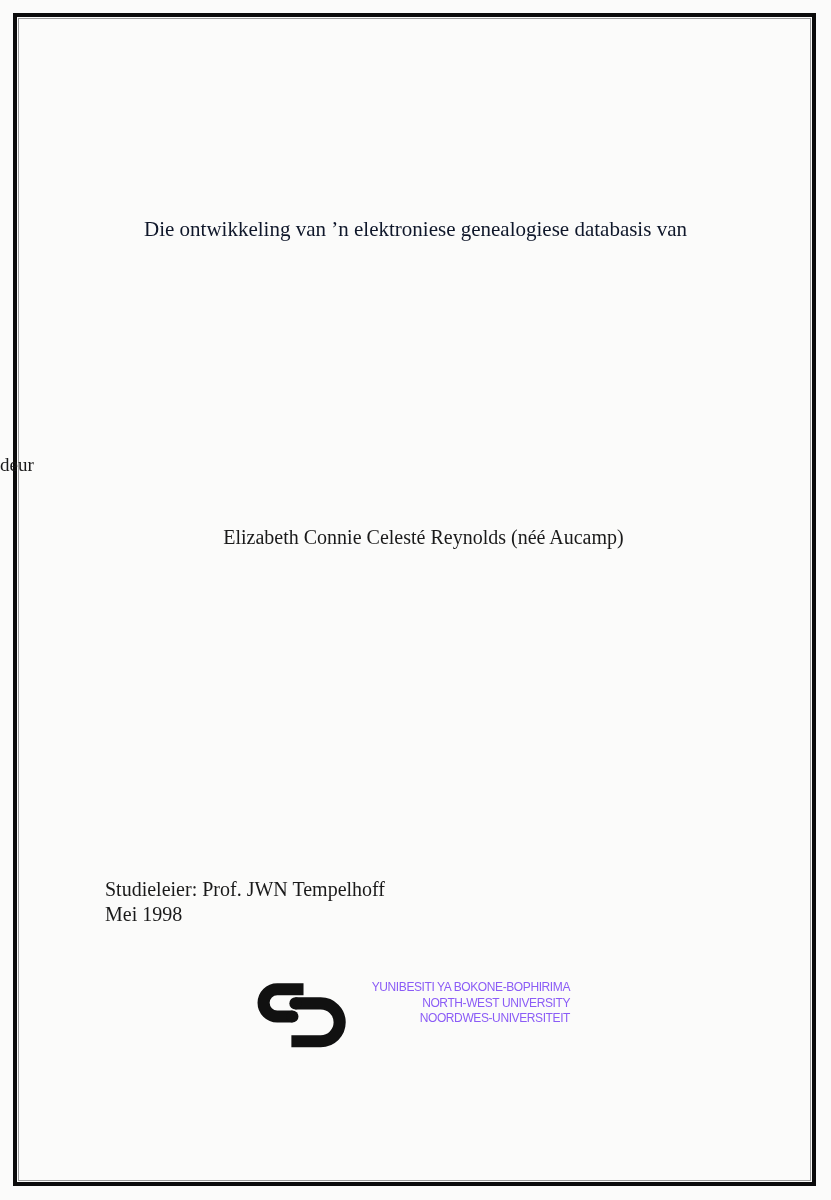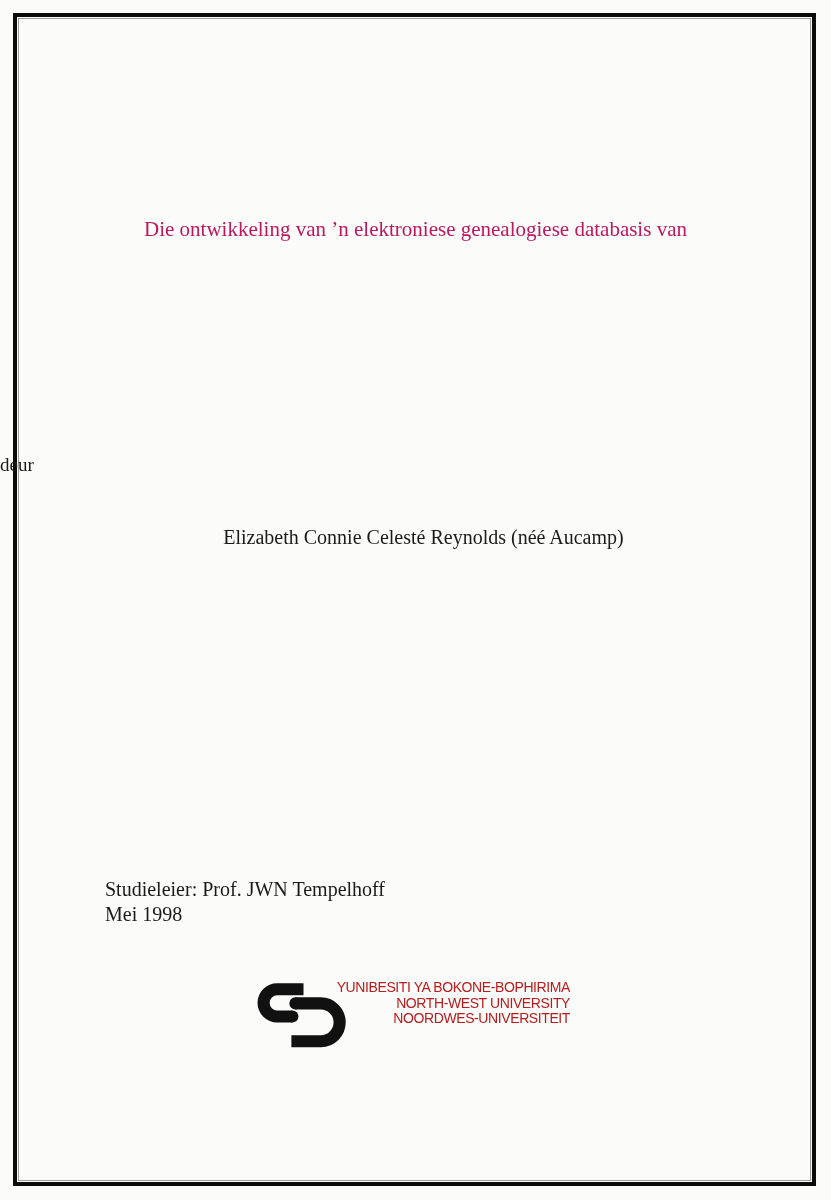--- a/index.html
+++ b/index.html
@@ -19,21 +19,21 @@
     border:4px solid #0b0b0b;
   }
   .frame-inner{
     position:absolute;inset:1px;
     border:1px solid #9b9b9b;
   }
   .title-block{
     position:absolute;top:209px;left:60px;right:60px;
     text-align:center;
     font-size:21px;line-height:40px;
-    color:#be185d;
+    color:#0f172a;
   }
   .byline{
     position:absolute;top:439px;left:0;right:14px;
     text-align:left;font-size:19px;line-height:19px;margin-top:16px;
   }
   .author{
     position:absolute;top:527px;left:16px;right:0;
     text-align:center;font-size:20px;line-height:20px;
   }
   .statement{
@@ -50,22 +50,22 @@
     font-size:20px;line-height:25px;
   }
   .logo-mark{
     position:absolute;left:256px;top:980px;
     width:92px;height:69px;
   }
   .logo-text{
     position:absolute;top:980px;left:318px;width:252px;
     text-align:right;
     font-family:"Liberation Sans","DejaVu Sans",sans-serif;
-    font-size:14px;line-height:15.5px;letter-spacing:-0.4px;
-    color:#b91c1c;white-space:nowrap;
+    font-size:12px;line-height:15.5px;letter-spacing:-0.4px;
+    color:#8b5cf6;white-space:nowrap;
   }
 </style>
 </head>
 <body>
 
 <div class="page">
 
   <div class="frame">
     <div class="frame-inner"></div>
   </div>

